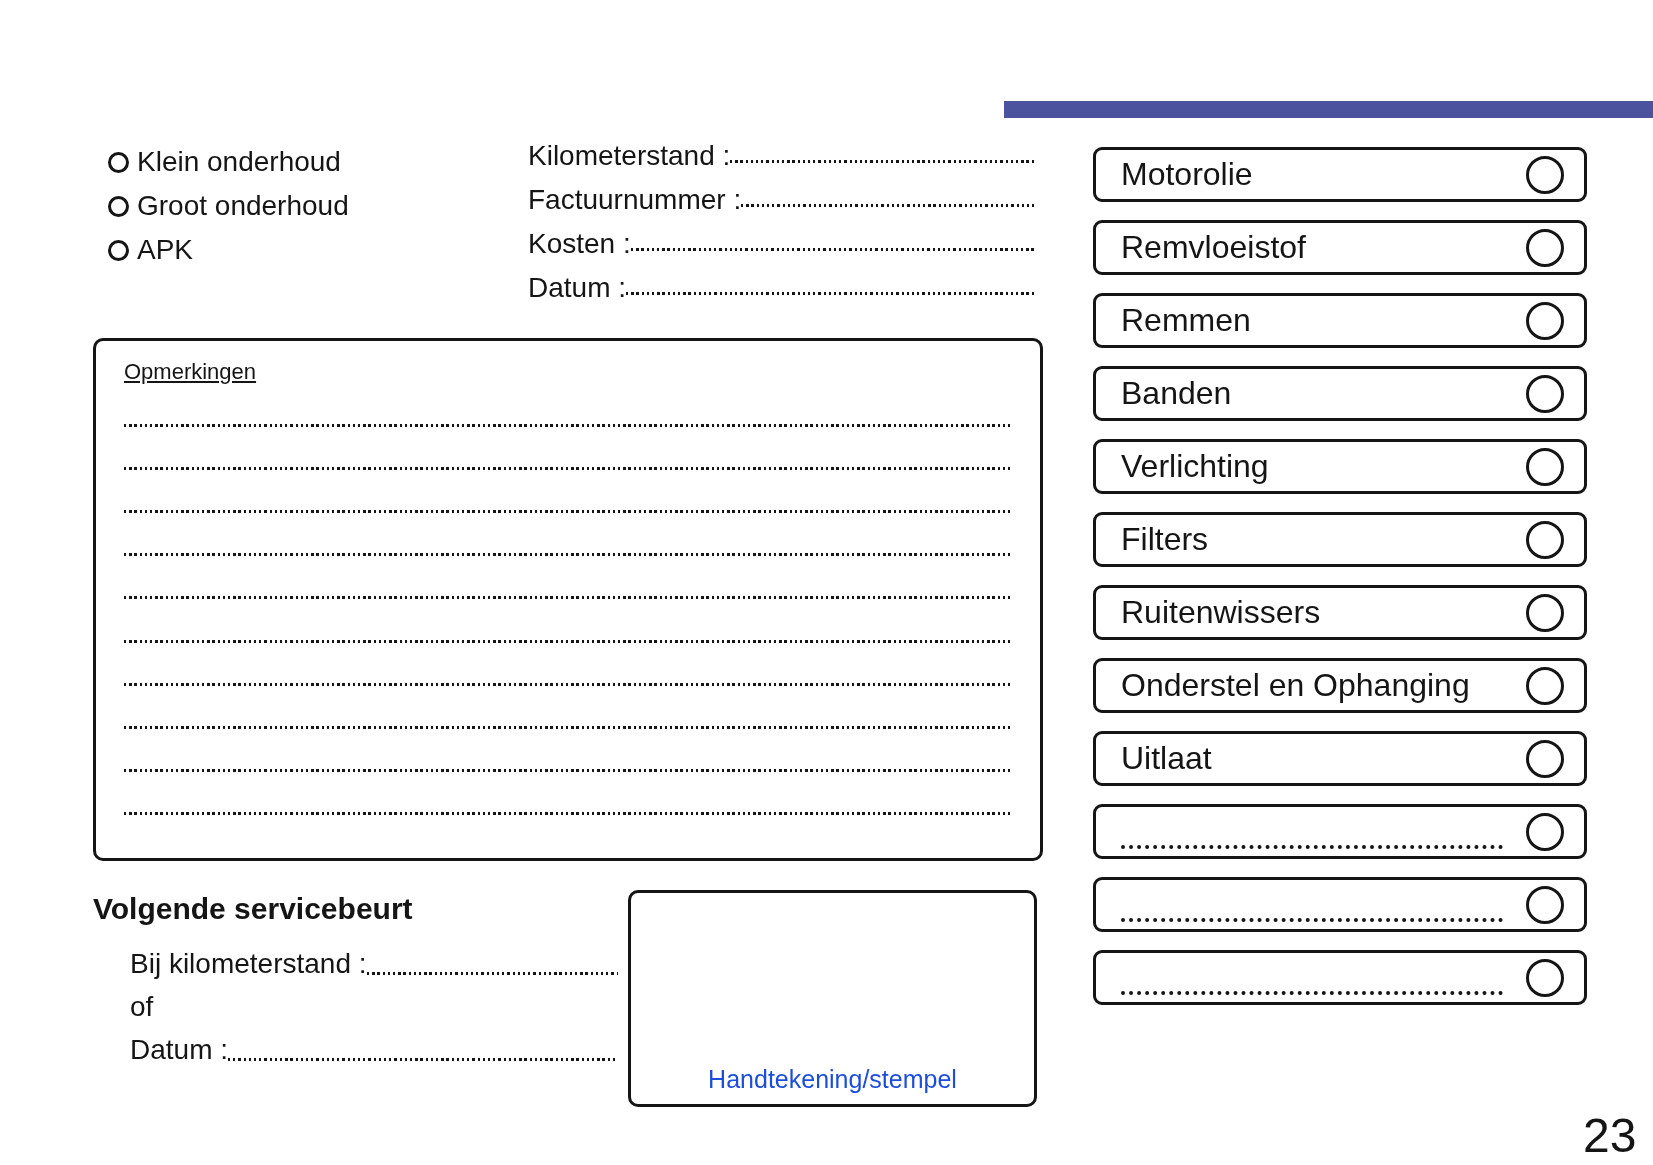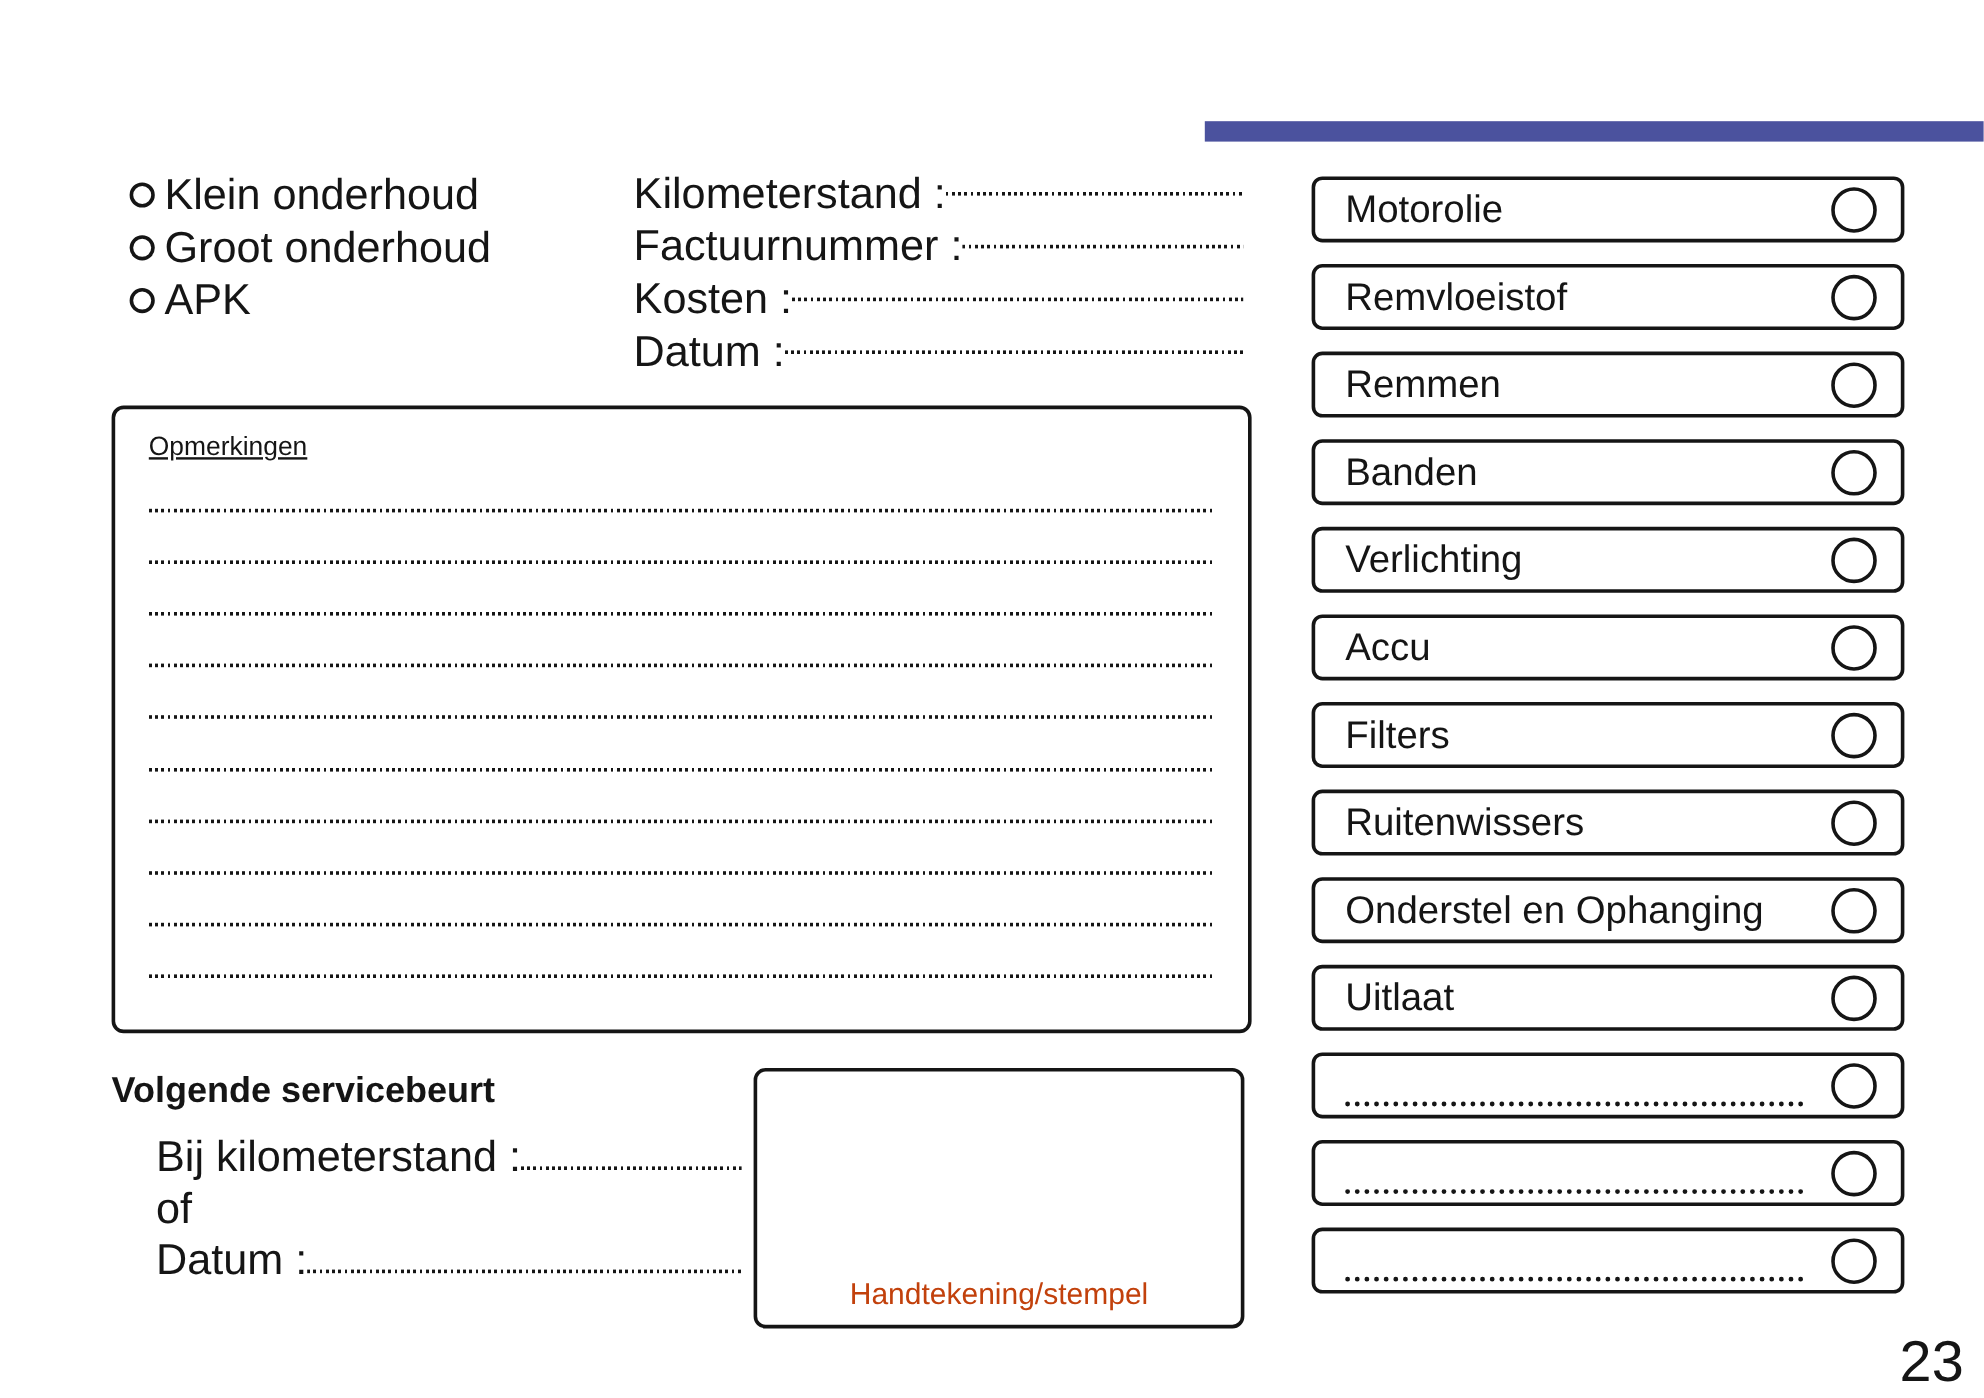--- a/index.html
+++ b/index.html
@@ -16,21 +16,21 @@
     background:repeating-linear-gradient(to right,#151515 0 2.3px,transparent 2.3px 5.2px);
   }
 
   
   .service-type{position:absolute;left:108px;top:140px;width:419px;}
   .service-type .form-row{height:44px;display:flex;align-items:center;}
   .radio-circle{
     width:21px;height:21px;border:3px solid #151515;border-radius:50%;
     box-sizing:border-box;margin-right:8px;flex-shrink:0;background:#fff;
   }
-  .row-label{font-size:36px;white-space:nowrap;}
+  .row-label{font-size:28px;white-space:nowrap;}
   .form-row:not(.with-leader) .leader{display:none;}
 
   
   .invoice-fields{position:absolute;left:528px;top:140px;width:508px;}
   .invoice-fields .form-row{height:44px;display:flex;}
 
   
   .remarks-box{
     position:absolute;left:93px;top:338px;width:950px;height:523px;
     border:3px solid #151515;border-radius:10px;box-sizing:border-box;
@@ -46,21 +46,21 @@
   .next-service-fields{position:absolute;left:93px;top:942px;width:488px;margin-left:37px;}
   .next-service-fields .form-row{height:43px;display:flex;align-items:center;}
 
   
   .signature-box{
     position:absolute;left:628px;top:890px;width:409px;height:217px;
     border:3px solid #151515;border-radius:10px;box-sizing:border-box;
   }
   .signature-caption{
     position:absolute;left:0;right:0;bottom:10px;text-align:center;
-    font-size:25px;color:#c2410c;
+    font-size:25px;color:#1d4ed8;
   }
 
   
   .checklist{position:absolute;left:1093px;top:147px;width:494px;}
   .check-item{
     height:55px;margin-bottom:18px;border:3px solid #151515;border-radius:9px;
     box-sizing:border-box;display:flex;align-items:center;
     padding:0 20px 0 25px;background:#fff;
   }
   .check-label{font-size:32px;white-space:nowrap;}
@@ -191,25 +191,20 @@
 
       <span class="check-circle"></span>
     </div>
 
     <div class="check-item">
       <span class="check-label">Verlichting</span>
 
       <span class="check-circle"></span>
     </div>
 
-    <div class="check-item">
-      <span class="check-label">Accu</span>
-
-      <span class="check-circle"></span>
-    </div>
 
     <div class="check-item">
       <span class="check-label">Filters</span>
 
       <span class="check-circle"></span>
     </div>
 
     <div class="check-item">
       <span class="check-label">Ruitenwissers</span>
 

